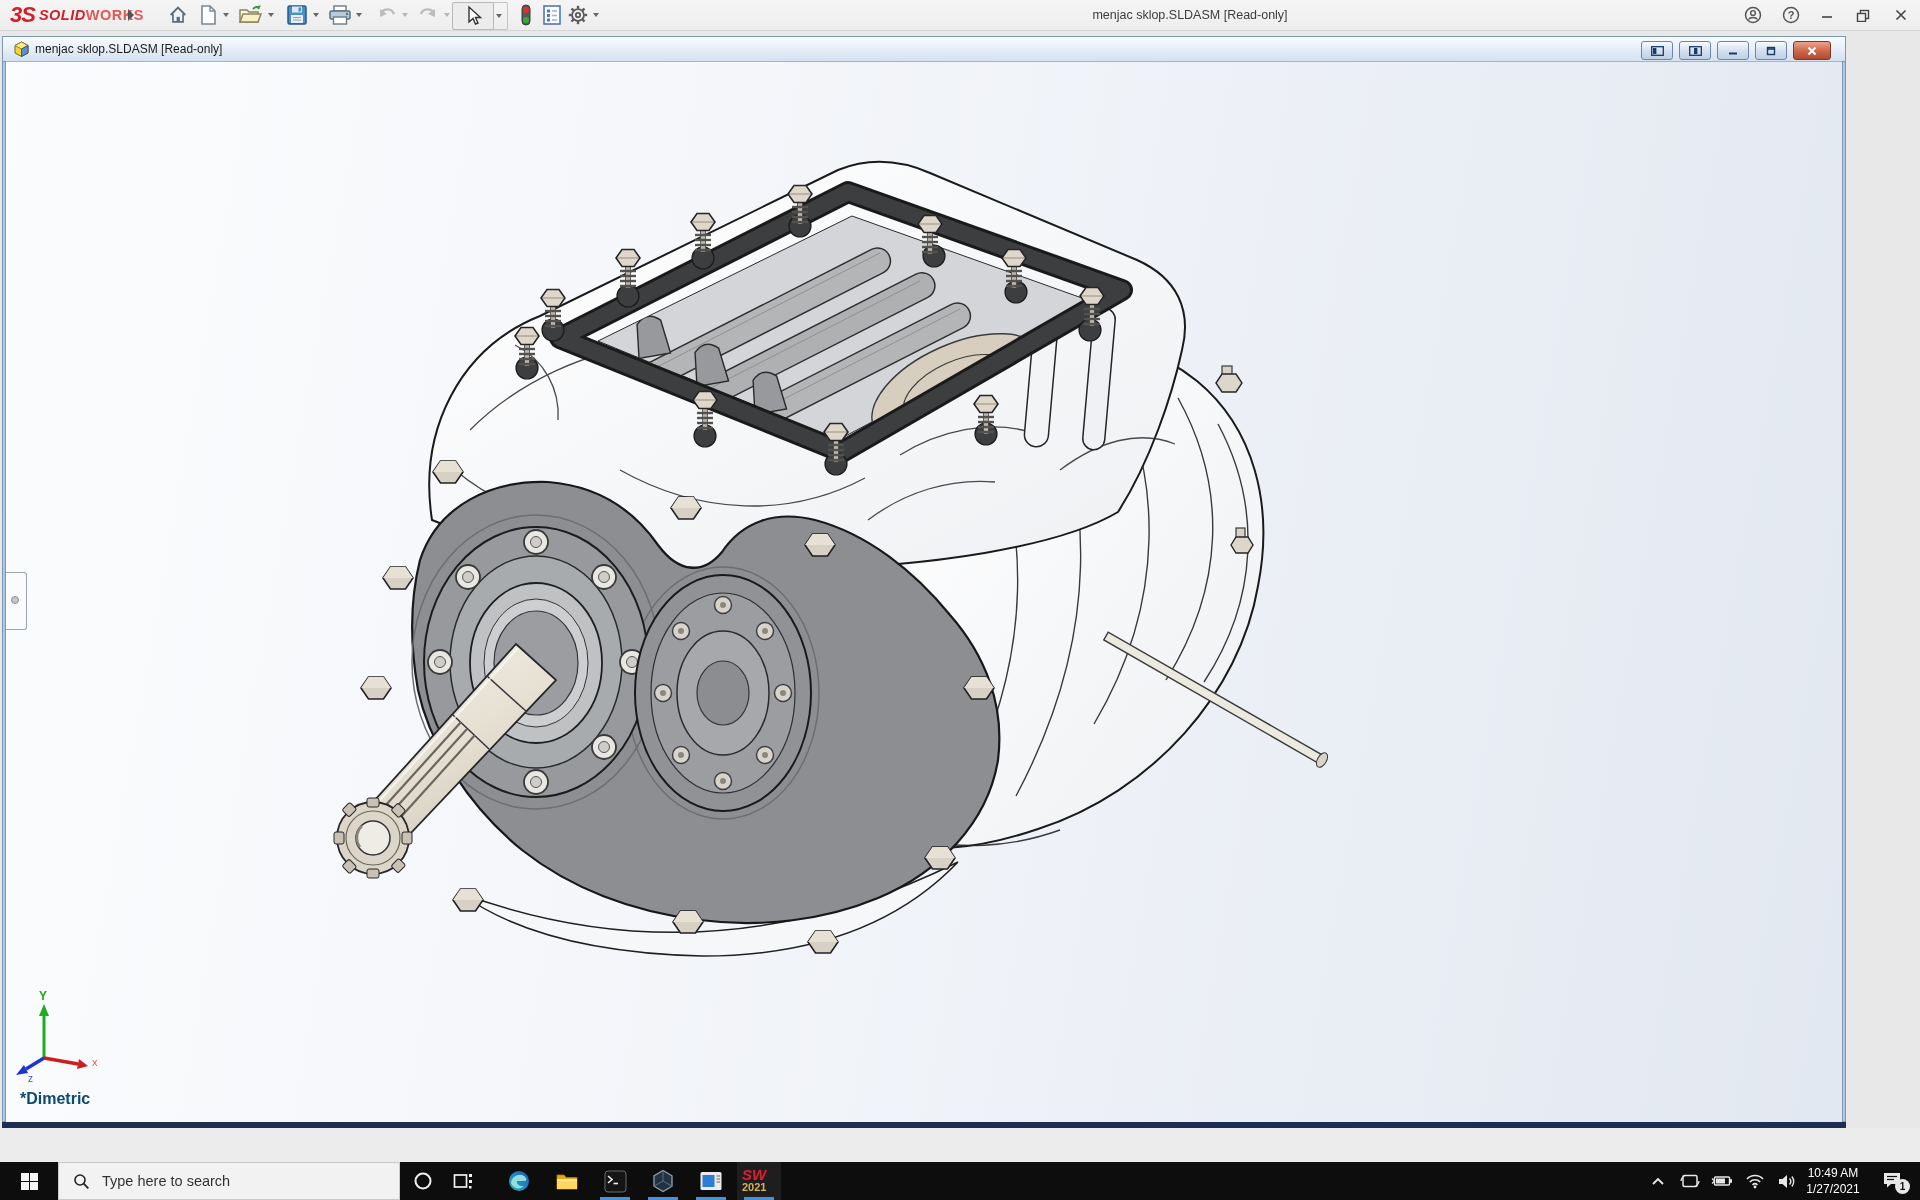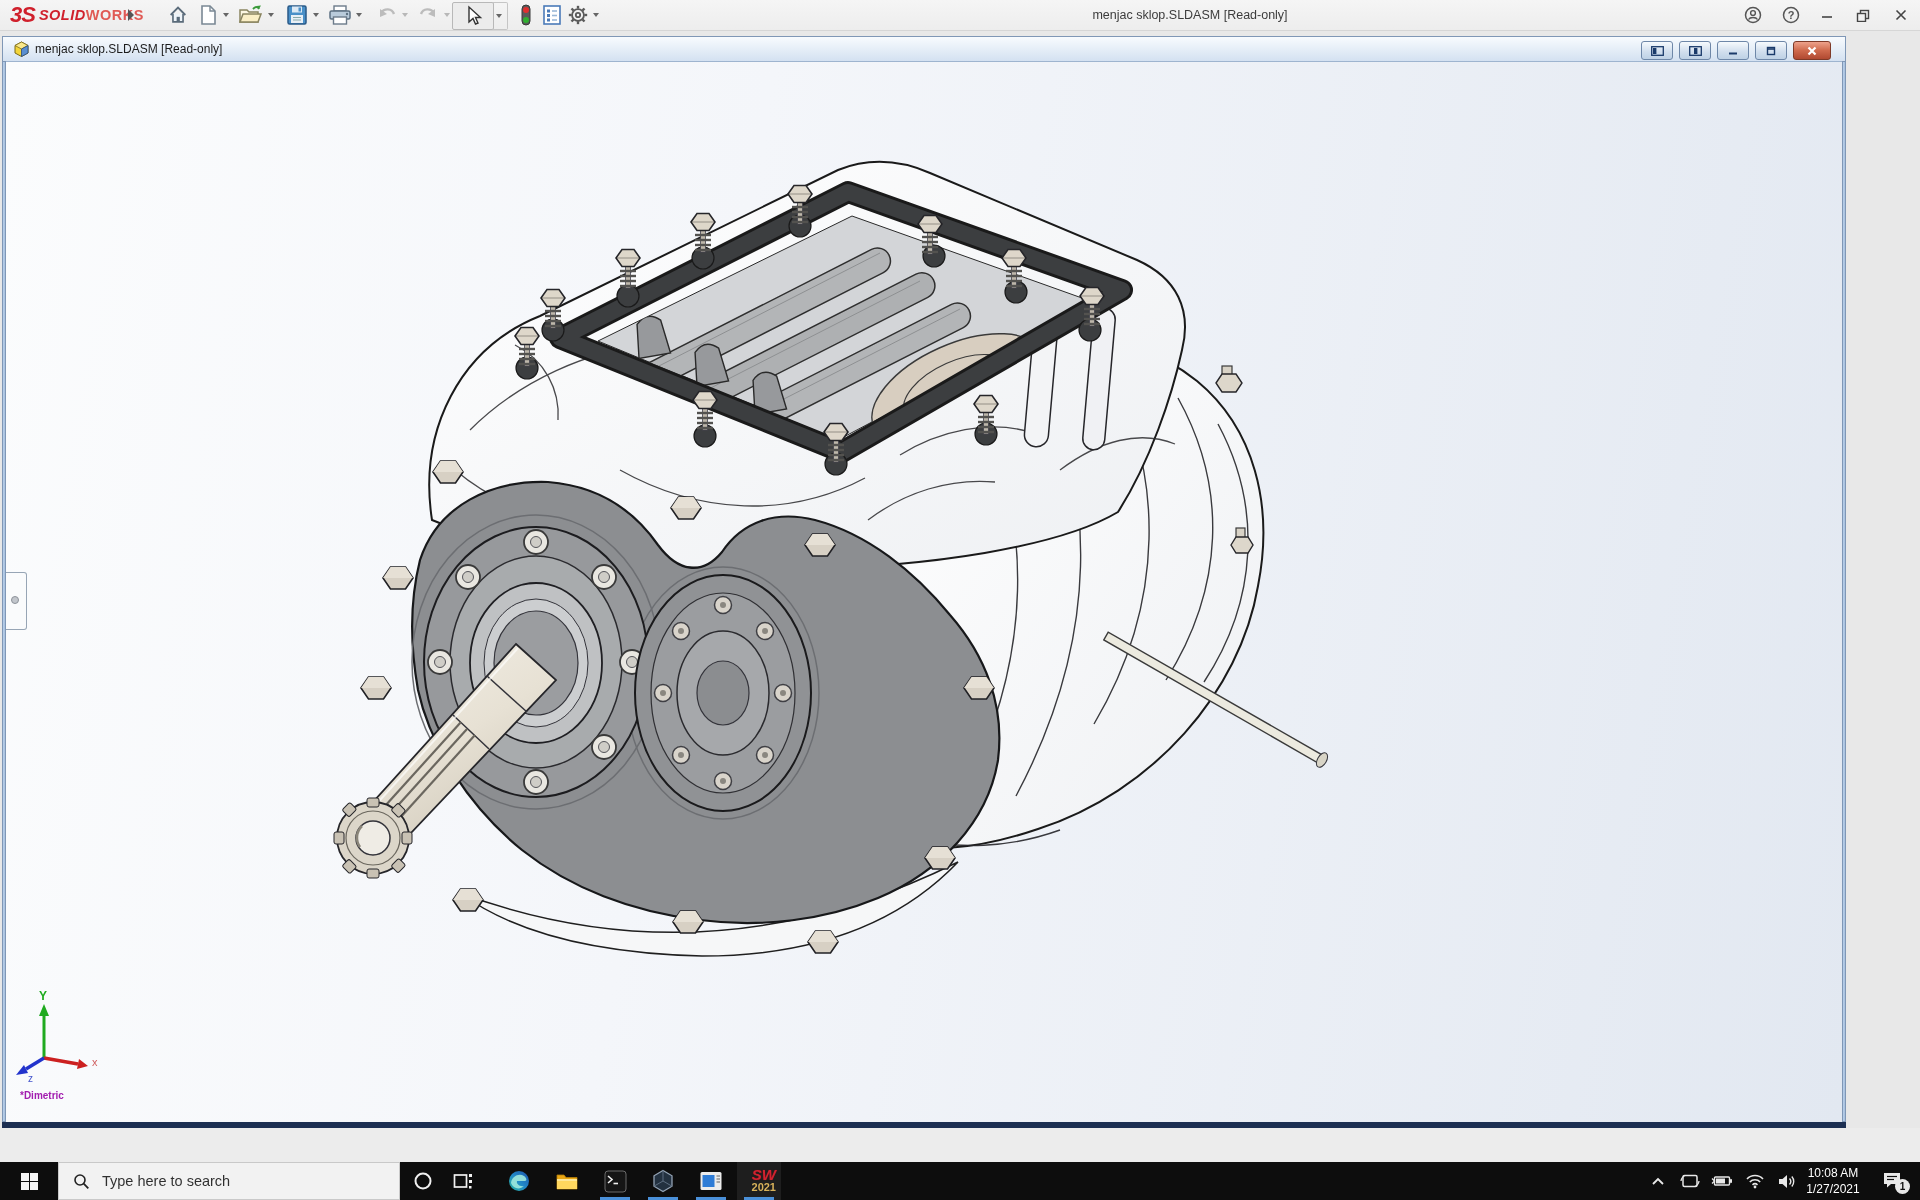--- a/index.html
+++ b/index.html
@@ -37,40 +37,40 @@
   .dw-border-l{left:0;} .dw-border-r{right:0;}
   .dw-border-b{position:absolute;left:0;bottom:0;width:100%;height:6px;background:#1c2f52;pointer-events:auto;}
   .dwbtn{position:absolute;top:4px;width:30px;height:17px;border:1px solid #6e87a8;border-radius:3px;
     background:linear-gradient(#f6fafd,#d2dfee 55%,#bed1e5);display:flex;align-items:center;justify-content:center;pointer-events:auto;}
   .dwbtn.close{width:36px;background:linear-gradient(#eda28b,#cf6a4d 50%,#b14931);border-color:#7e3a28;}
 
   
   .viewport-bg{position:absolute;left:6px;top:62px;width:1836px;height:1060px;z-index:1;
     background:linear-gradient(100deg,#fbfcfd 0%,#f4f6fa 38%,#e2e8f1 100%);}
   #model-svg{position:absolute;left:0;top:0;width:1920px;height:1200px;z-index:5;}
-  .dimetric{position:absolute;left:20px;top:1090px;z-index:6;font-size:10px;font-weight:bold;color:#a21caf;}
+  .dimetric{position:absolute;left:20px;top:1090px;z-index:6;font-size:16px;font-weight:bold;color:#0c4a6e;}
   .left-tab{position:absolute;left:6px;top:572px;width:20px;height:56px;z-index:7;background:#fafbfc;
     border:1px solid #97a5b5;border-left:none;border-radius:0 3px 3px 0;}
   .left-tab .dot{position:absolute;left:5px;top:23px;width:8px;height:8px;border-radius:50%;
     background:#c2c6cc;border:1px solid #8d929a;box-sizing:border-box;}
 
   .bottom-strip{position:absolute;left:0;top:1128px;width:1920px;height:34px;background:#ececec;z-index:25;}
 
   
   .taskbar{position:absolute;left:0;top:1162px;width:1920px;height:38px;background:#0d0d0d;z-index:40;}
   .tb-slot{position:absolute;top:0;width:44px;height:38px;display:flex;align-items:center;justify-content:center;}
   .start{left:0;width:58px;}
   .searchbox{position:absolute;left:58px;top:0;width:342px;height:38px;background:#f2f2f2;
     border:1px solid #c9c9c9;box-sizing:border-box;display:flex;align-items:center;}
   .searchbox svg{margin:0 10px 0 14px;flex:none;}
   .searchbox input{border:none;background:transparent;outline:none;font-size:14.5px;color:#1f1f1f;
     font-family:"Liberation Sans",sans-serif;width:250px;}
   .searchbox input::placeholder{color:#1f1f1f;opacity:.92;}
   .runline{position:absolute;bottom:0;left:7px;width:30px;height:3px;background:var(--accent,#4a90d9);}
-  .sw-ico{position:relative;width:34px;height:28px;text-align:right;}
+  .sw-ico{position:relative;width:34px;height:28px;text-align:left;}
   .sw-ico .l1{font-weight:bold;font-style:italic;font-size:15px;color:#cf2330;line-height:16px;
     text-shadow:0 0 1px #7a0f16;}
   .sw-ico .l2{font-weight:bold;font-size:11px;color:#d8b25a;line-height:8px;}
   .tray-slot{position:absolute;top:0;width:32px;height:38px;display:flex;align-items:center;justify-content:center;}
   .clock{position:absolute;left:1797px;top:3px;width:72px;height:32px;color:#fff;font-size:12px;
     text-align:center;line-height:16px;}
   .notif{position:absolute;left:1876px;top:0;width:40px;height:38px;}
   .notif .badge{position:absolute;left:19px;top:17px;width:15px;height:15px;border-radius:50%;
     background:#e8e8e8;color:#111;font-size:10px;font-weight:bold;text-align:center;line-height:15px;}
 </style>
@@ -747,21 +747,21 @@
         </svg>
     </div>
     <div class="tray-slot" style="left:1771px">
       <svg width="18" height="15" viewBox="0 0 18 15">
           <polygon points="1,5 4.5,5 9,1 9,14 4.5,10 1,10" fill="#e8e8e8"></polygon>
           <path d="M11.5 4.5 a 4.5 4.5 0 0 1 0 6" fill="none" stroke="#e8e8e8" stroke-width="1.4"></path>
           <path d="M13.8 2.5 a 7.5 7.5 0 0 1 0 10" fill="none" stroke="#e8e8e8" stroke-width="1.4"></path>
         </svg>
     </div>
     <div class="clock">
-      <div>10:08 AM</div>
+      <div>10:49 AM</div>
       <div>1/27/2021</div>
     </div>
     <div class="notif">
       <svg width="20" height="18" viewBox="0 0 20 18" style="position:absolute;left:6px;top:9px">
           <path d="M2 2 H18 V13 H9 L5 16.5 V13 H2 Z" fill="#e8e8e8"></path>
           <line x1="5" y1="5.5" x2="15" y2="5.5" stroke="#0d0d0d" stroke-width="1.2"></line>
           <line x1="5" y1="8.5" x2="12" y2="8.5" stroke="#0d0d0d" stroke-width="1.2"></line>
         </svg>
       <div class="badge">1</div>
     </div>

